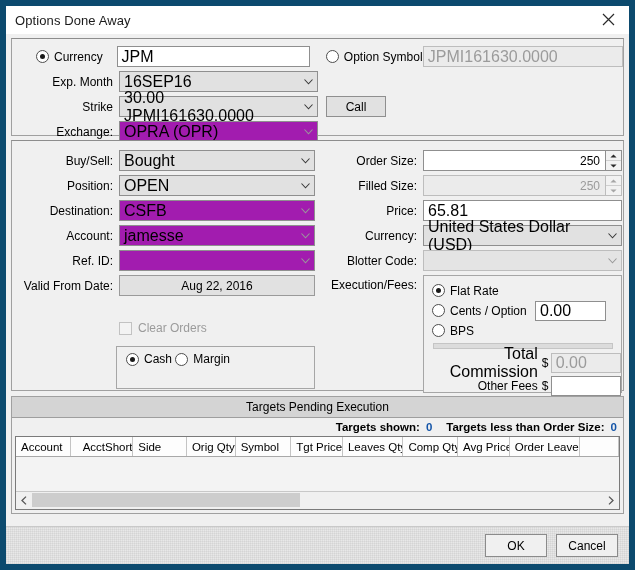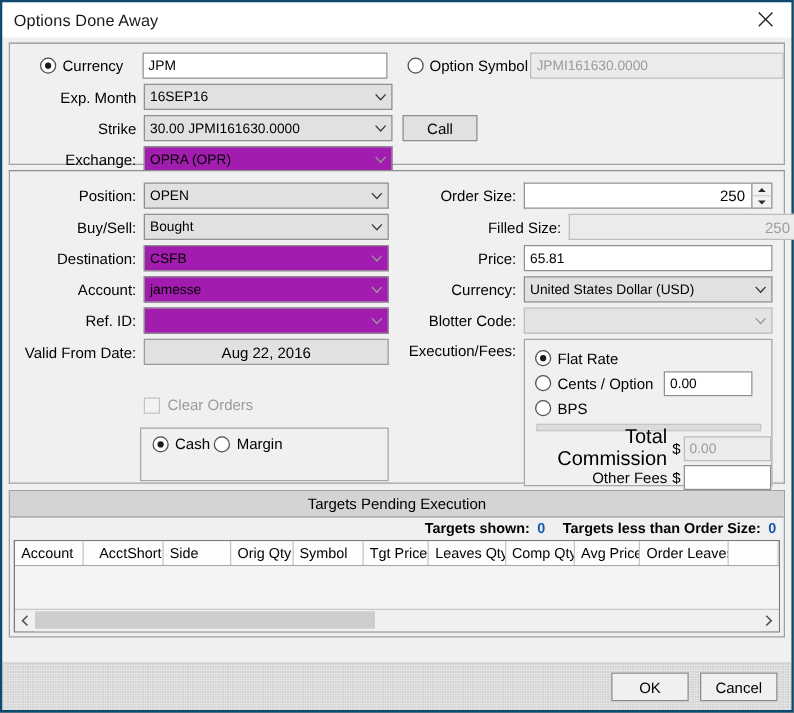--- a/index.html
+++ b/index.html
@@ -9,21 +9,21 @@
     font-family: "Liberation Sans", sans-serif;
     font-size: 12px;
     color: #000;
     overflow: hidden;
   }
   #window {
     position: absolute;
     left: 0; top: 0;
     width: 635px; height: 570px;
     box-sizing: border-box;
-    border: 2px solid #0c4a6e;
+    border: 6px solid #0c4a6e;
     background: #f0f0f0;
     display: flex;
     flex-direction: column;
   }
   
   #titlebar {
     height: 28px;
     background: #ffffff;
     border-bottom: none;
     display: flex;
@@ -78,21 +78,21 @@
     padding-right: 6px;
     white-space: nowrap;
     flex: 0 0 auto;
   }
   .lbl.disabled { color: #9b9b9b; }
 
   
   .txt, .combo, .flat, .spin {
     box-sizing: border-box;
     height: 21px;
-    font-size: 11px;
+    font-size: 16px;
     font-family: "Liberation Sans", sans-serif;
     display: flex;
     align-items: center;
     padding: 0 4px;
     color: #000;
   }
   .txt {
     background: #ffffff;
     border: 1px solid #8f8f8f;
   }
@@ -374,34 +374,34 @@
           </span>
         </div>
       </div>
     </div>
 
     <div class="panel" style="height:251px;margin-top:4px;padding-top:9px;">
       <div style="display:flex;">
 
         <div style="width:303px;">
           <div class="row">
-            <div class="lbl" style="width:101px;">Position:</div>
+            <div class="lbl" style="width:101px;">Buy/Sell:</div>
             <div class="combo" style="width:199px;">
-              <span>OPEN</span>
+              <span>Bought</span>
               <span class="chev">
                   <svg width="9" height="6" viewBox="0 0 9 6">
                     <path d="M0.5 0.5 L4.5 4.8 L8.5 0.5" stroke="#3a3a3a" stroke-width="1.1" fill="none"></path>
                   </svg>
                 </span>
             </div>
           </div>
           <div class="row">
-            <div class="lbl" style="width:101px;">Buy/Sell:</div>
+            <div class="lbl" style="width:101px;">Position:</div>
             <div class="combo" style="width:199px;">
-              <span>Bought</span>
+              <span>OPEN</span>
               <span class="chev">
                   <svg width="9" height="6" viewBox="0 0 9 6">
                     <path d="M0.5 0.5 L4.5 4.8 L8.5 0.5" stroke="#3a3a3a" stroke-width="1.1" fill="none"></path>
                   </svg>
                 </span>
             </div>
           </div>
           <div class="row">
             <div class="lbl" style="width:101px;">Destination:</div>
             <div class="combo white" style="width:199px;">
@@ -474,21 +474,21 @@
                   </div>
                 <div>
                     <svg width="7" height="4" viewBox="0 0 7 4">
                       <path d="M3.5 3.6 L0.4 0.4 L6.6 0.4 Z" fill="#2a2a2a"></path>
                     </svg>
                   </div>
               </div>
             </div>
           </div>
           <div class="row">
-            <div class="lbl" style="width:102px;padding-left:36px;">Filled Size:</div>
+            <div class="lbl" style="width:102px;">Filled Size:</div>
             <div class="spinwrap disabled" style="width:199px;">
               <div class="field">250</div>
               <div class="arrows">
                 <div>
                     <svg width="7" height="4" viewBox="0 0 7 4">
                       <path d="M3.5 0.4 L6.6 3.6 L0.4 3.6 Z" fill="#a6a6a6"></path>
                     </svg>
                   </div>
                 <div>
                     <svg width="7" height="4" viewBox="0 0 7 4">

